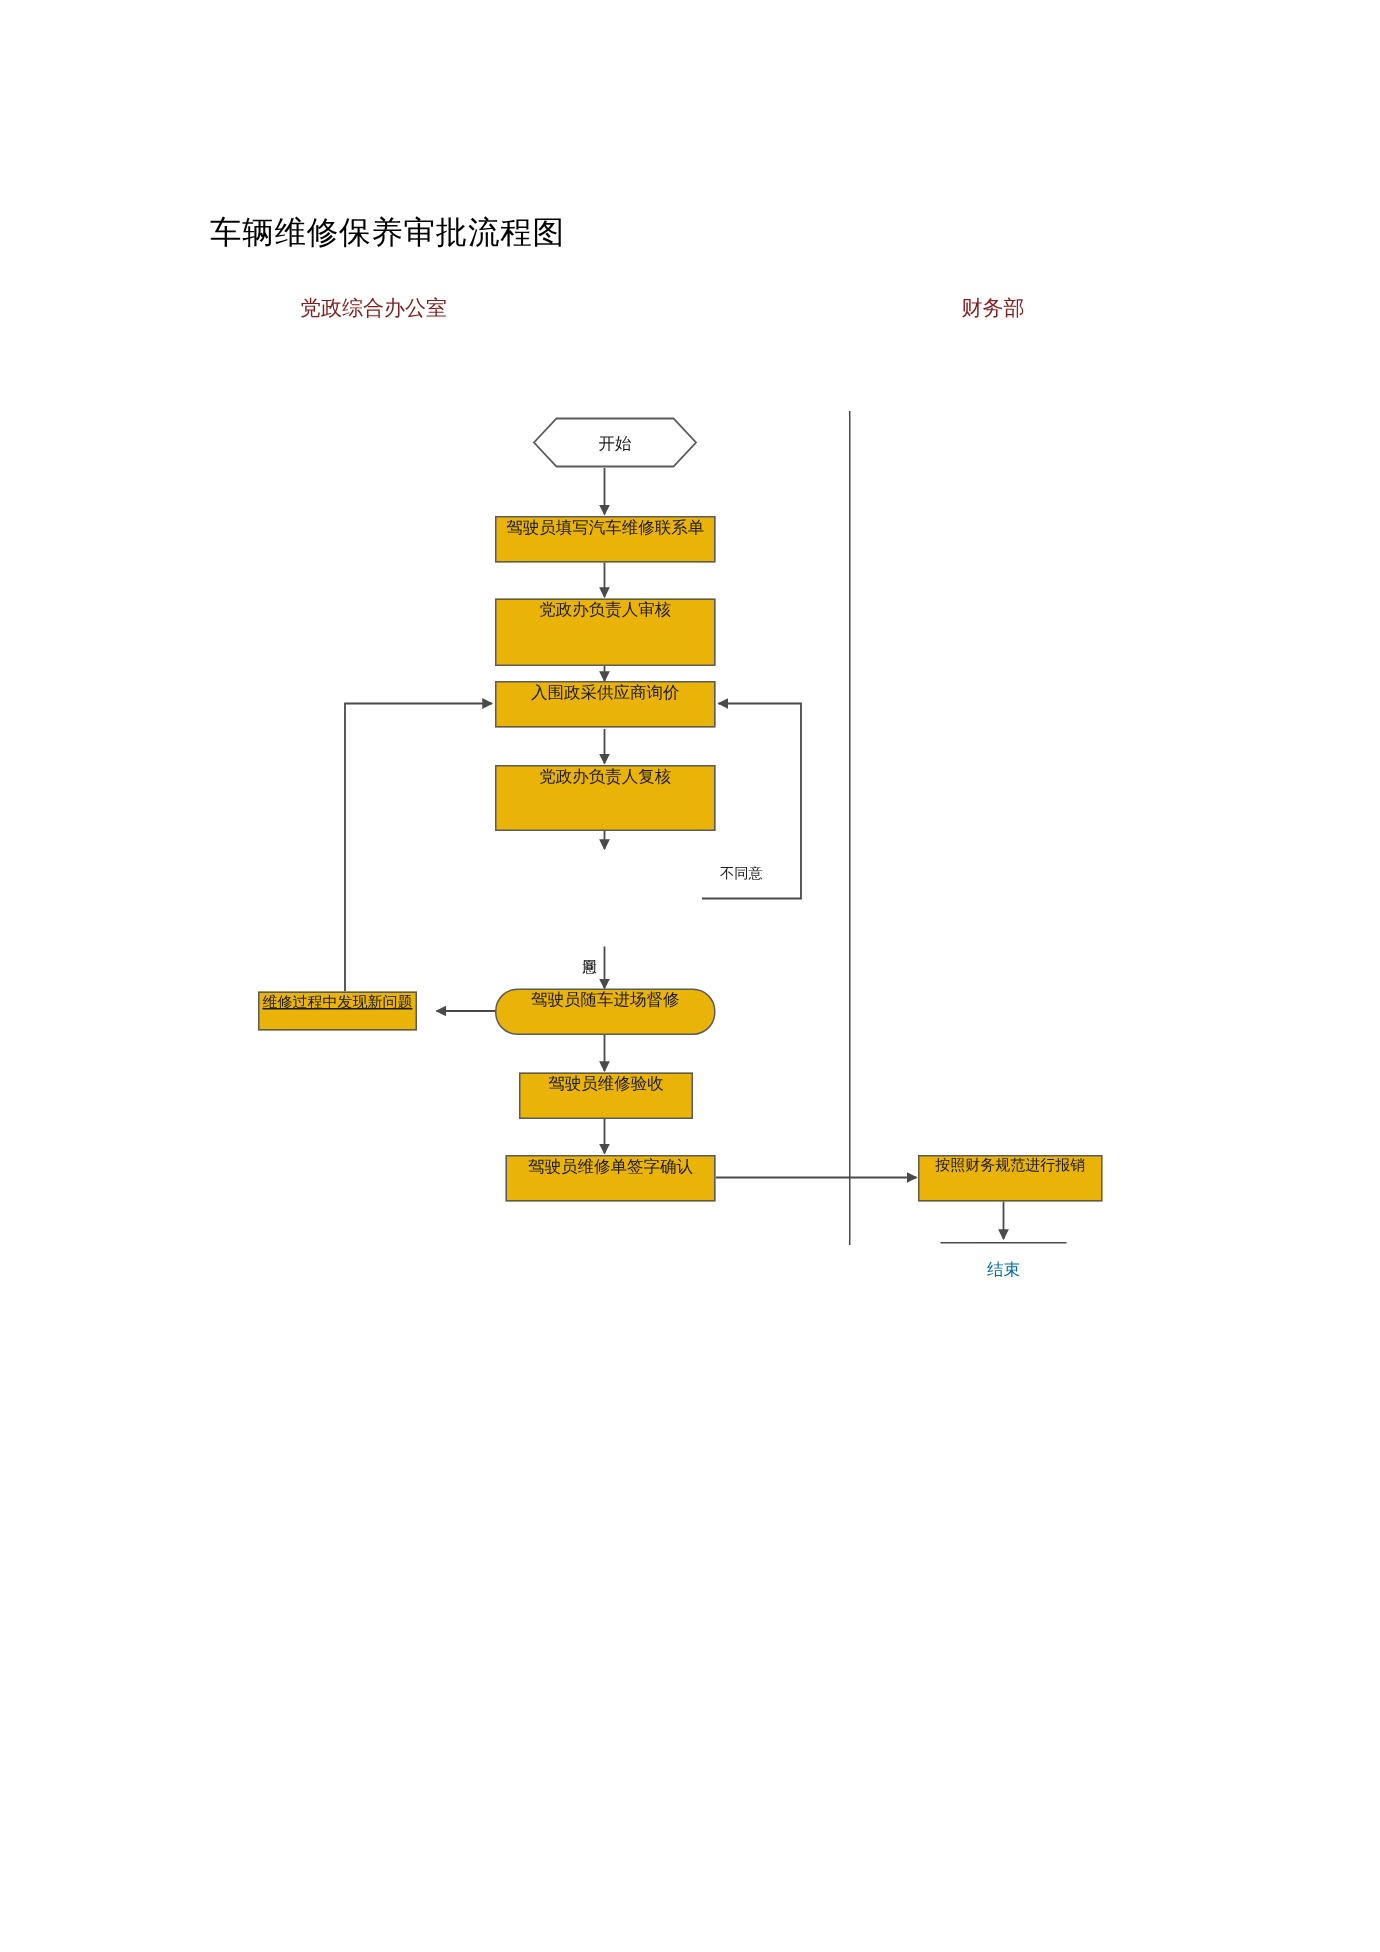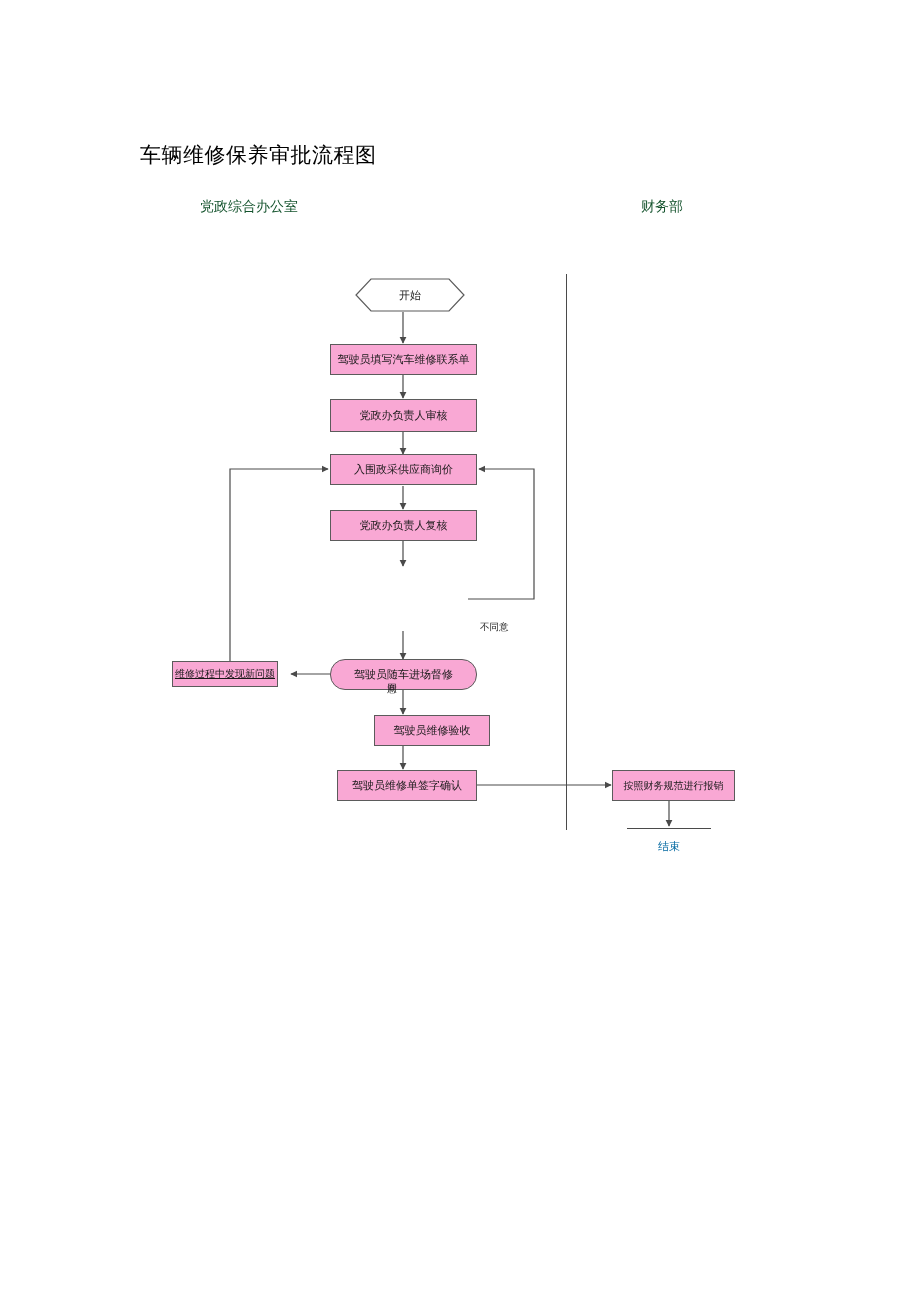--- a/index.html
+++ b/index.html
@@ -31,42 +31,42 @@
     line-height: 28px;
     letter-spacing: 0.5px;
     color: #000;
     white-space: nowrap;
   }
 
   
   .lane-header {
     font-size: 14px;
     line-height: 20px;
-    color: #14532d;
+    color: #7f1d1d;
     white-space: nowrap;
   }
   .lane-header.left  { left: 200px; top: 180px; }
   .lane-header.right { left: 641px; top: 180px; }
 
   
   .lane-divider {
     left: 566px;
     top: 258px;
     width: 1px;
     height: 556px;
     background: #4a4a4a;
   }
 
   
   .node {
     box-sizing: border-box;
     border: 1px solid #5b5b5b;
-    background: #f9a8d4;
+    background: #eab308;
     display: flex;
-    align-items: center;
+    align-items: flex-start;
     justify-content: center;
     font-size: 11px;
     line-height: 14px;
     color: #1a1a1a;
     text-align: center;
     white-space: nowrap;
   }
 
   
   .hexwrap {
@@ -128,21 +128,20 @@
     color: #0369a1;
     white-space: nowrap;
   }
 
   
   .edge-label {
     font-size: 9.5px;
     line-height: 11px;
     color: #1a1a1a;
     white-space: nowrap;
-    margin-top: 44px;
   }
   .edge-label.vertical {
     writing-mode: vertical-rl;
     text-orientation: upright;
     letter-spacing: 0px;
     line-height: 11px;
   }
 
   
   #connectors {
@@ -204,42 +203,42 @@
     <svg width="110" height="34" viewBox="0 0 110 34">
       <polygon points="16,1 94,1 109,17 94,33 16,33 1,17" fill="#ffffff" stroke="#5b5b5b" stroke-width="1.2"></polygon>
     </svg>
     <div class="hex-label">开始</div>
   </div>
 
   <div class="abs node" style="left:330px; top:328px; width:147px; height:31px;">
     <span>驾驶员填写汽车维修联系单</span>
   </div>
 
-  <div class="abs node" style="left:330px; top:383px; width:147px; height:33px;">
+  <div class="abs node" style="left:330px; top:383px; width:147px; height:45px;">
     <span>党政办负责人审核</span>
   </div>
 
   <div class="abs node" style="left:330px; top:438px; width:147px; height:31px;">
     <span>入围政采供应商询价</span>
   </div>
 
-  <div class="abs node" style="left:330px; top:494px; width:147px; height:31px;">
+  <div class="abs node" style="left:330px; top:494px; width:147px; height:44px;">
     <span>党政办负责人复核</span>
   </div>
 
 
   <div class="abs node" style="left:330px; top:643px; width:147px; height:31px;border-radius:15px;">
     <span>驾驶员随车进场督修</span>
   </div>
 
   <div class="abs node" style="left:172px; top:645px; width:106px; height:26px; font-size:10px;text-decoration:underline;">
     <span>维修过程中发现新问题</span>
   </div>
 
-  <div class="abs node" style="left:346px; top:699px; width:116px; height:31px;margin-left:28px;">
+  <div class="abs node" style="left:346px; top:699px; width:116px; height:31px;">
     <span>驾驶员维修验收</span>
   </div>
 
   <div class="abs node" style="left:337px; top:754px; width:140px; height:31px;">
     <span>驾驶员维修单签字确认</span>
   </div>
 
   <div class="abs node" style="left:612px; top:754px; width:123px; height:31px; font-size:10px;">
     <span>按照财务规范进行报销</span>
   </div>

